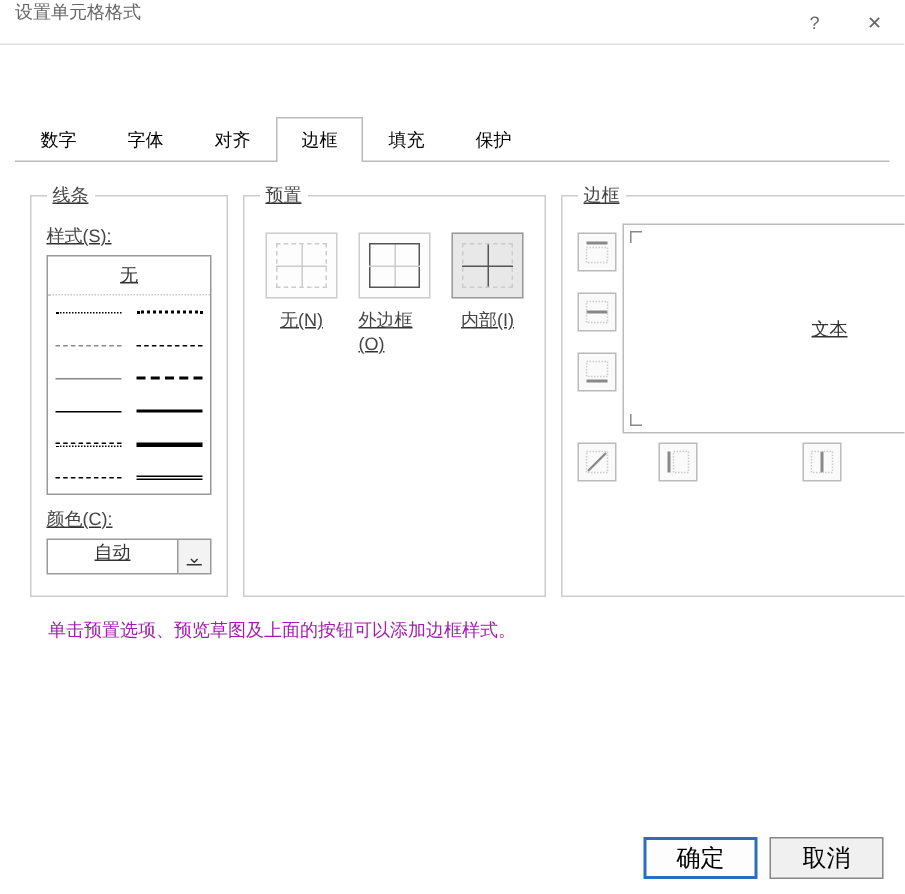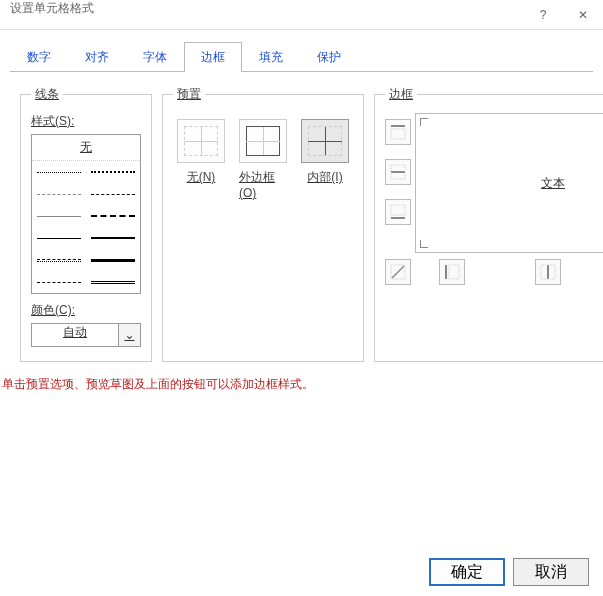--- a/index.html
+++ b/index.html
@@ -1,21 +1,21 @@
 <!DOCTYPE html>
 <html><head>
 <meta charset="utf-8">
 <style>
 * { box-sizing: border-box; margin: 0; padding: 0; font-family: "Microsoft YaHei", "SimSun", sans-serif; }
 body { width: 603px; height: 596px; background: #fff; font-size: 12px; color: #333; overflow: hidden; }
 .titlebar { height: 30px; display: flex; align-items: flex-start; padding: 0 0 0 10px; border-bottom: 1px solid #e0e0e0; }
 .titlebar .title { flex: 1; color: #666; }
 .titlebar .wbtn { width: 40px; height: 30px; display: flex; align-items: center; justify-content: center; color: #666; cursor: pointer; }
 .tabs { display: flex; padding: 12px 10px 0 10px; }
-.tab { padding: 6px 16px; cursor: pointer; color: #1d4ed8; border: 1px solid transparent; border-bottom: none; }
+.tab { padding: 6px 16px; cursor: pointer; color: #000000; border: 1px solid transparent; border-bottom: none; margin-top: 36px; }
 .tab.active { border-color: #bbb; background: #fff; position: relative; }
 .tabline { height: 1px; background: #bbb; margin: -1px 10px 0 10px; }
 .tab.active::after { content:""; position:absolute; left:0; right:0; bottom:-1px; height:1px; background:#fff; }
 .content { padding: 14px 20px 0 20px; display: flex; gap: 18px; }
 fieldset { border: 1px solid #ccc; padding: 10px 10px 14px 10px; position: relative; text-decoration: underline; }
 legend { padding: 0 4px; color: #444; font-size: 12px; }
 .leftcol { width: 124px; display: flex; flex-direction: column; gap: 8px; }
 .stylebox { border: 1px solid #999; width: 110px; height: 160px; display: flex; flex-direction: column; }
 .stylebox .nonecell { height: 26px; display:flex; align-items:center; justify-content:center; border-bottom:1px dotted #ccc; }
 .stylebox .grid { flex:1; display:grid; grid-template-columns:1fr 1fr; }
@@ -41,39 +41,39 @@
 .side-btns { display:flex; flex-direction:column; gap:14px; padding-top:6px; }
 .sq { width:26px; height:26px; border:1px solid #bbb; background:#fafafa; display:flex; align-items:center; justify-content:center; cursor:pointer; font-size:10px; color:#888; }
 .sq svg { width:16px; height:16px; }
 .preview { flex:1; height:140px; border:1px solid #bbb; background:#fff; position:relative; display:flex; align-items:center; justify-content:center; }
 .preview .corner { position:absolute; width:8px; height:8px; border:1px solid #888; }
 .preview .tl { top:4px; left:4px; border-right:none; border-bottom:none; }
 .preview .tr { top:4px; right:4px; border-left:none; border-bottom:none; }
 .preview .bl { bottom:4px; left:4px; border-right:none; border-top:none; }
 .preview .br { bottom:4px; right:4px; border-left:none; border-top:none; }
 .bottom-btns { display:flex; gap:28px; padding-left:0; }
-.hint { padding: 14px 2px; color:#b91c1c; }
+.hint { padding: 14px 32px; color:#a21caf; }
 .footer { position:absolute; bottom:10px; right:14px; display:flex; gap:8px; }
 .btn { min-width:76px; height:28px; border:1px solid #888; background:#f0f0f0; cursor:pointer; font-size:16px; }
 .btn.primary { border:2px solid #2a6fbf; background:#fdfdfd; }
 .label { color:#444; margin-bottom:4px; display:block; }
 </style>
 </head>
 <body>
 
 <div class="titlebar">
   <span class="title">设置单元格格式</span>
   <div class="wbtn">?</div>
   <div class="wbtn">✕</div>
 </div>
 
 <div class="tabs">
   <div class="tab">数字</div>
+  <div class="tab">字体</div>
   <div class="tab">对齐</div>
-  <div class="tab">字体</div>
   <div class="tab active">边框</div>
   <div class="tab">填充</div>
   <div class="tab">保护</div>
 </div>
 <div class="tabline"></div>
 
 <div class="content">
 
   <div class="leftcol">
     <fieldset>

